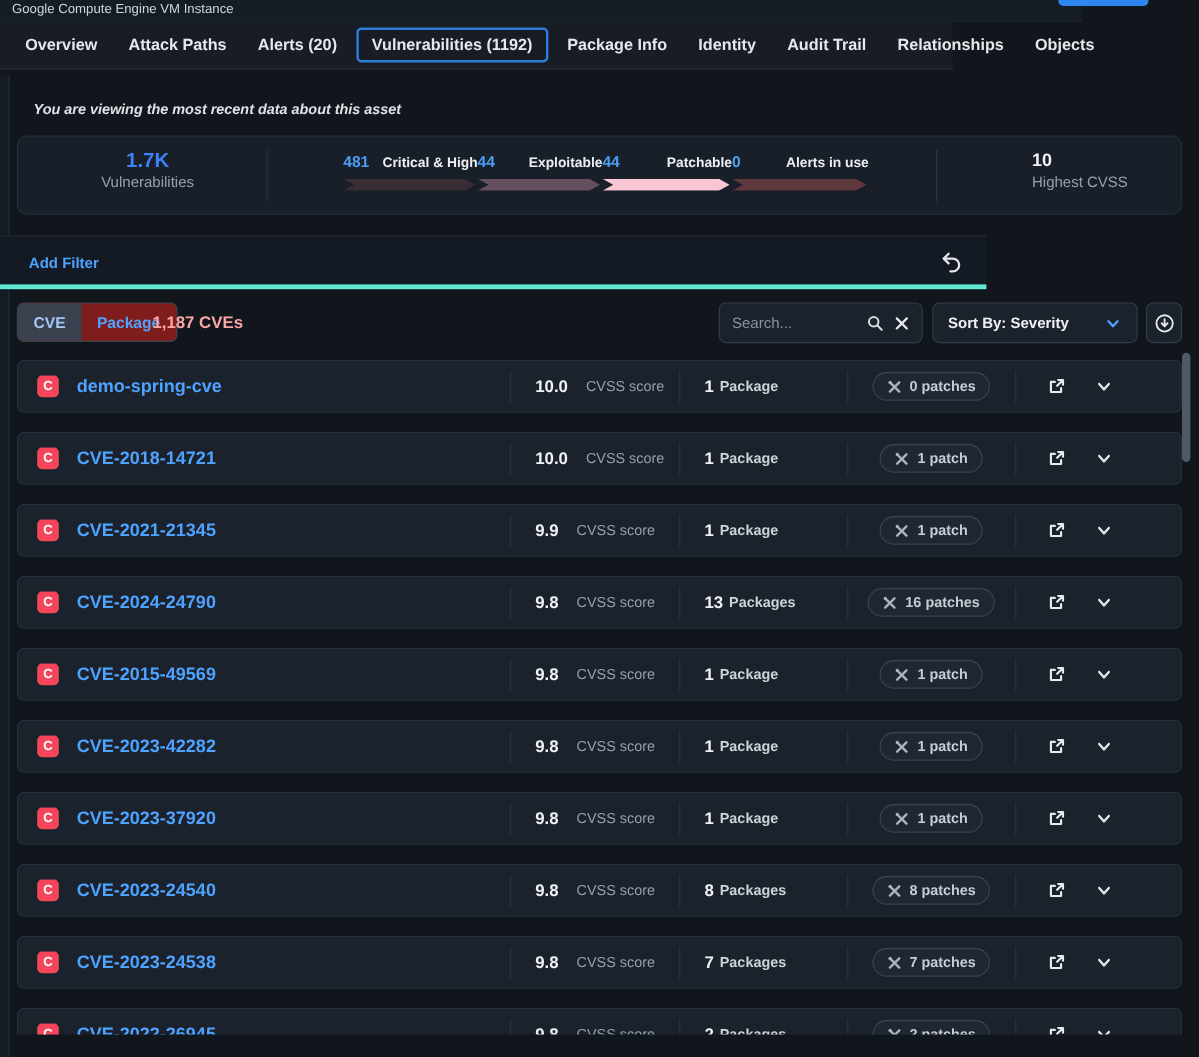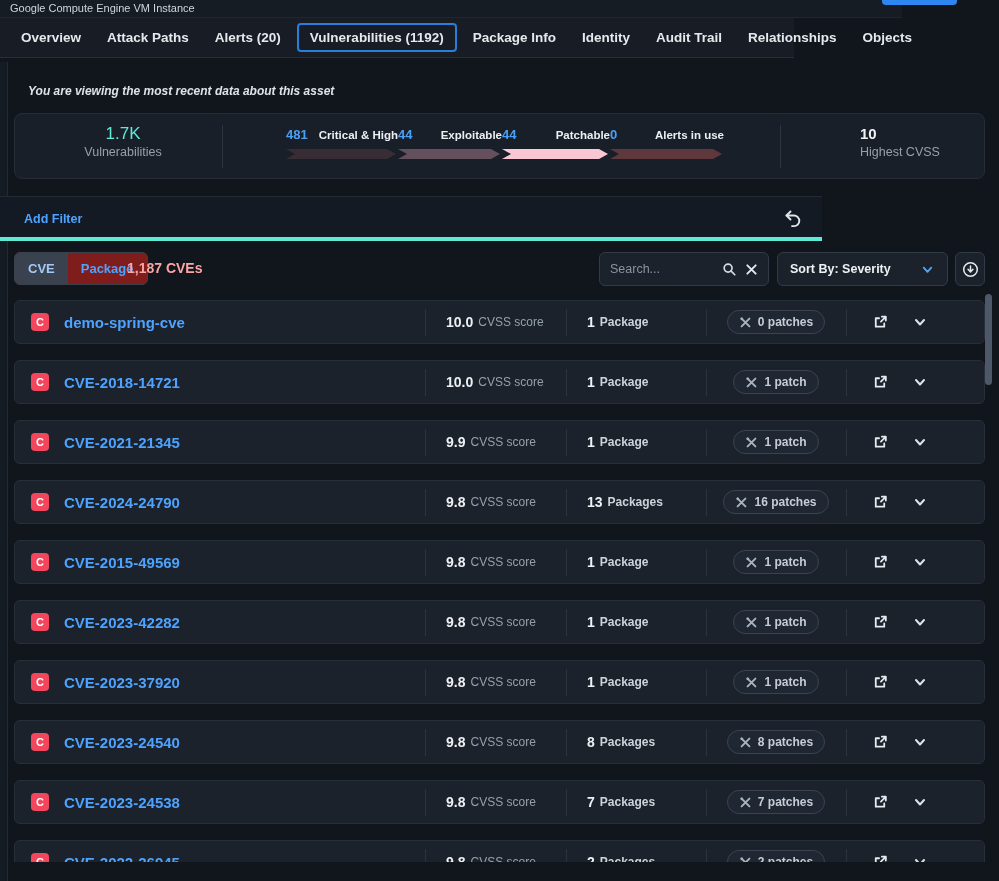--- a/index.html
+++ b/index.html
@@ -25,21 +25,21 @@
   .tab.selected { border:2px solid #2c7cd9; border-radius:4px; padding:5px 11px; margin:0 3px; }
   
   .left-strip { position:absolute; left:0; top:62px; width:8px; height:819px;
     background:#151b23; border-right:1px solid #232a34; }
   .banner { position:absolute; left:28px; top:84px; font-size:12px;
     font-style:italic; font-weight:600; color:#dfe3e7; }
   
   .summary { position:absolute; left:14px; top:113px; width:971px; height:66px;
     background:#191f29; border:1px solid #262d38; border-radius:8px; }
   .summary .total { position:absolute; left:33px; top:10px; width:150px; text-align:center; }
-  .summary .total .val { font-size:17px; font-weight:400; color:#5eead4; }
+  .summary .total .val { font-size:17px; font-weight:700; color:#3b82f6; }
   .summary .total .lbl { font-size:12.5px; color:#96a0ab; margin-top:1px; }
   .vdiv { position:absolute; width:1px; background:#2c3440; }
   .summary .vd1 { left:207px; top:11px; height:43px; }
   .summary .vd2 { left:765px; top:11px; height:43px; }
   .stats { position:absolute; left:271px; top:13px; display:flex; }
   .stat { display:flex; flex-direction:column; }
   .stat .lblrow { display:flex; justify-content:space-between; align-items:baseline; gap:5px;
     height:16px; white-space:nowrap; }
   .stat .num { font-size:13px; font-weight:700; color:#4aa0f5; }
   .stat .txt { font-size:11.5px; font-weight:700; color:#eceff2; }
@@ -83,21 +83,21 @@
     border:1px solid #272f3a; border-radius:6px;
     display:flex; align-items:center; }
   .sevbadge { width:18px; height:18px; margin-left:16px; border-radius:4px;
     background:#f3455c; color:#fff; font-size:11px; font-weight:700;
     display:flex; align-items:center; justify-content:center; flex:0 0 auto; }
   .cvename { margin-left:15px; font-size:15px; font-weight:700; color:#4da3ff;
     cursor:pointer; white-space:nowrap; }
   .spacer { flex:1; }
   .col { position:relative; height:100%; display:flex; align-items:center; flex:0 0 auto; }
   .col .cdiv { position:absolute; left:0; top:8px; width:1px; height:27px; background:#2b3340; }
-  .col-cvss { width:141px; padding-left:21px; gap:5px; }
+  .col-cvss { width:141px; padding-left:21px; gap:15px; }
   .col-pkg  { width:140px; padding-left:21px; gap:5px; }
   .col-patch{ width:140px; justify-content:center; }
   .col-act  { width:138px; padding-left:26px; gap:24px; justify-content:flex-start; }
   .bignum { font-size:14px; font-weight:700; color:#eef1f3; }
   .graylbl { font-size:12px; color:#96a0ab; }
   .pkglbl { font-size:12px; font-weight:600; color:#cdd3d9; }
   .patchpill { display:flex; align-items:center; gap:6px; padding:4px 11px;
     border:1px solid #3a434f; border-radius:999px; background:#1f2732;
     font-size:12px; font-weight:600; color:#c6cdd4; white-space:nowrap; }
   .rowicon { width:16px; height:16px; cursor:pointer; }

